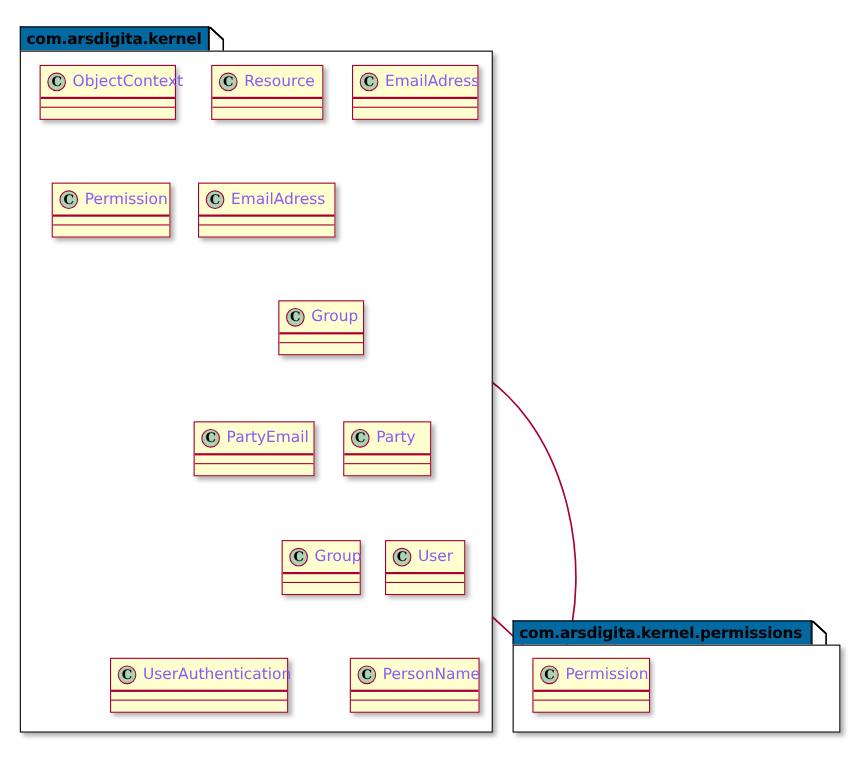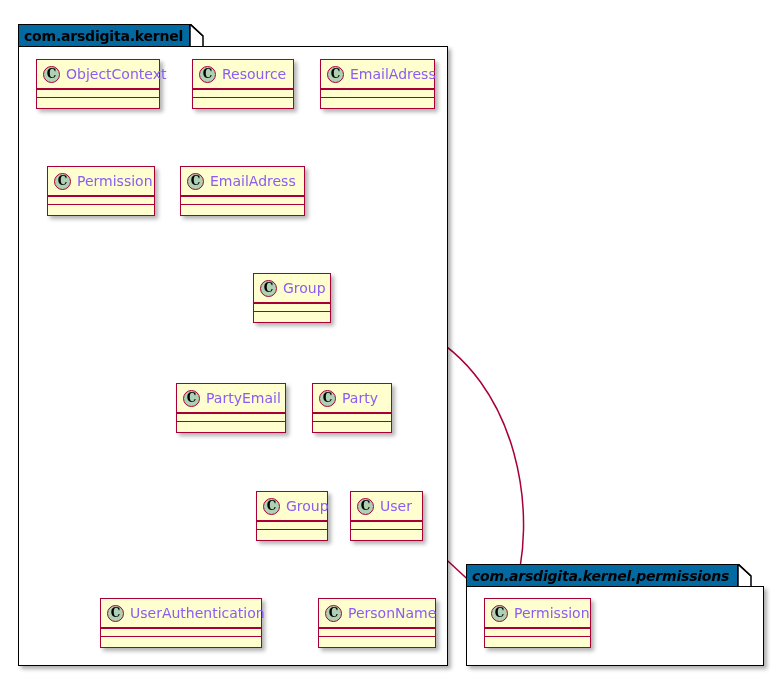--- a/index.html
+++ b/index.html
@@ -163,21 +163,21 @@
     <div class="package-tab-slant" style="left:172px;">
       <svg width="14" height="24" viewBox="0 0 14 24" xmlns="http://www.w3.org/2000/svg">
         <path d="M 0,0 L 13,12 L 13,23 L 0,23 Z" fill="#FFFFFF" stroke="#000000" stroke-width="1.5"></path>
         <path d="M 0,0 L 13,12" stroke="#000000" stroke-width="1.5" fill="none"></path>
       </svg>
     </div>
     <div class="package-body" style="top:22px; height:620px;"></div>
   </div>
 
   <div class="package" style="left:466px; top:564px; width:298px; height:102px;">
-    <div class="package-tab" style="width:272px;font-style:italic;">
+    <div class="package-tab" style="width:272px;">
       <span class="package-label">com.arsdigita.kernel.permissions</span>
     </div>
     <div class="package-tab-slant" style="left:272px;">
       <svg width="14" height="24" viewBox="0 0 14 24" xmlns="http://www.w3.org/2000/svg">
         <path d="M 0,0 L 13,12 L 13,23 L 0,23 Z" fill="#FFFFFF" stroke="#000000" stroke-width="1.5"></path>
         <path d="M 0,0 L 13,12" stroke="#000000" stroke-width="1.5" fill="none"></path>
       </svg>
     </div>
     <div class="package-body" style="top:22px; height:80px;"></div>
   </div>

